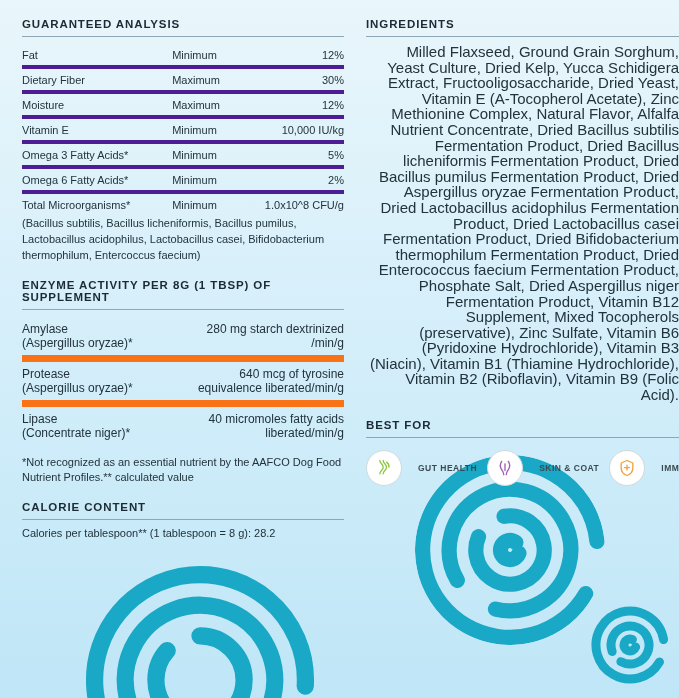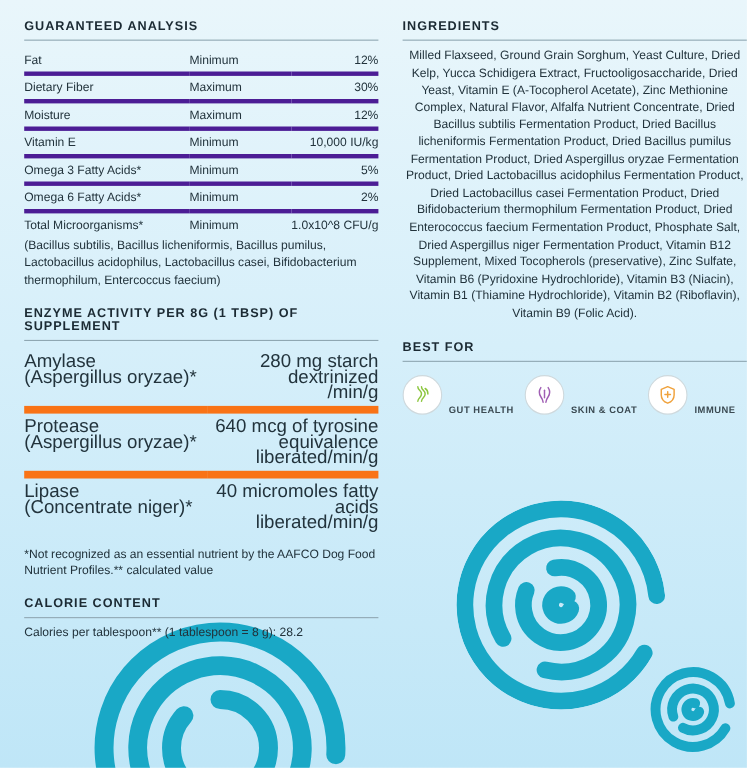--- a/index.html
+++ b/index.html
@@ -92,21 +92,21 @@
   .footnote-block {
     font-size: 11px;
     line-height: 16px;
     color: #22333c;
   }
 
   
   table.enz {
     width: 100%;
     border-collapse: collapse;
-    font-size: 17px;
+    font-size: 12px;
   }
   table.enz td {
     padding: 5px 0;
     vertical-align: top;
     color: #22333c;
   }
   table.enz td.ename { width: 52%; line-height: 14px; }
   table.enz td.eval {
     text-align: right;
     width: 48%;
@@ -124,37 +124,37 @@
   }
 
   .calorie-text {
     font-size: 11px;
     color: #22333c;
     margin-top: 6px;
   }
 
   
   .ingredients-text {
-    font-size: 11px;
+    font-size: 15px;
     line-height: 15.6px;
     color: #22333c;
-    text-align: center;
+    text-align: right;
   }
 
   
   .badges {
     display: flex;
     align-items: center;
     gap: 10px;
     margin-top: 12px;
   }
   .badge {
     display: flex;
-    align-items: flex-end;
-    gap: 6px;
+    align-items: center;
+    gap: 16px;
   }
   .badge-icon {
     width: 34px;
     height: 34px;
     border-radius: 50%;
     border: 1.5px solid #cfd9dd;
     display: flex;
     align-items: center;
     justify-content: center;
     background: #ffffff;

